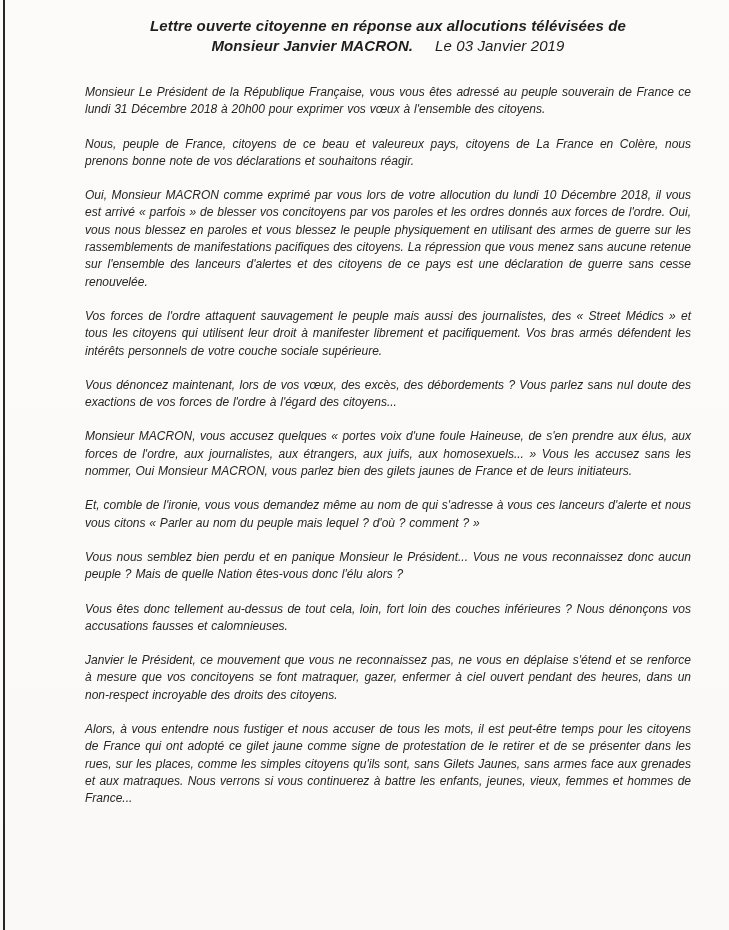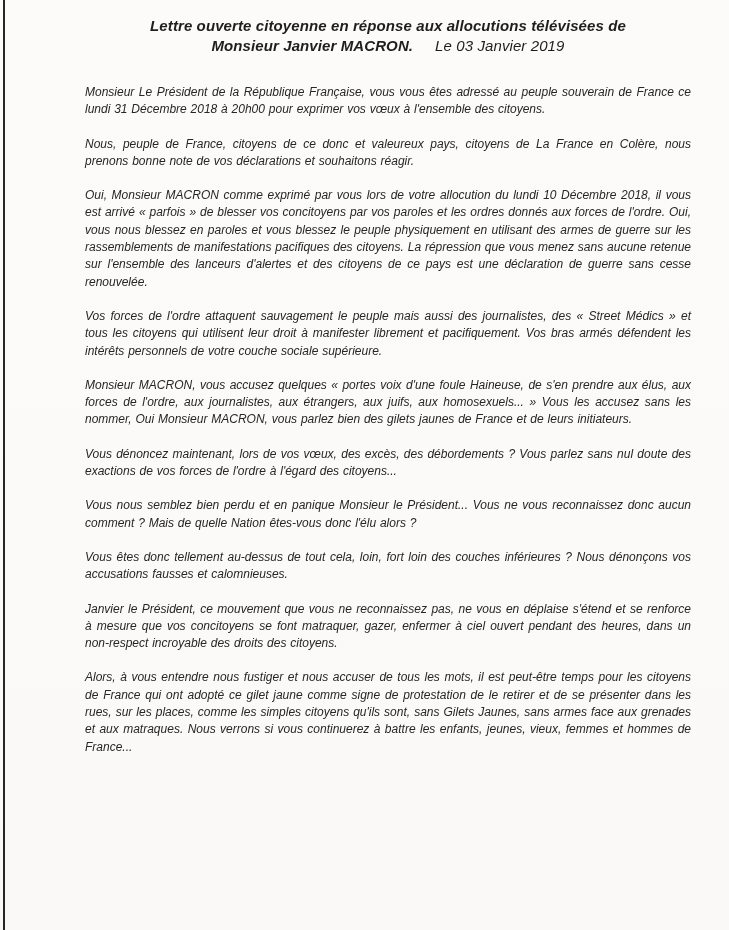--- a/index.html
+++ b/index.html
@@ -69,25 +69,26 @@
   <div class="scan-edge"></div>
   <div class="content">
 
     <h1 class="title">
       <span>Lettre ouverte citoyenne en réponse aux allocutions télévisées de</span><br>
       <span>Monsieur Janvier MACRON.</span><span class="title-date">Le 03 Janvier 2019</span>
     </h1>
 
     <div class="body-text">
       <p>Monsieur Le Président de la République Française, vous vous êtes adressé au peuple souverain de France ce lundi 31 Décembre 2018 à 20h00 pour exprimer vos vœux à l'ensemble des citoyens.</p>
-      <p>Nous, peuple de France, citoyens de ce donc et valeureux pays, citoyens de La France en Colère, nous prenons bonne note de vos déclarations et souhaitons réagir.</p>
+      <p>Nous, peuple de France, citoyens de ce beau et valeureux pays, citoyens de La France en Colère, nous prenons bonne note de vos déclarations et souhaitons réagir.</p>
       <p>Oui, Monsieur MACRON comme exprimé par vous lors de votre allocution du lundi 10 Décembre 2018, il vous est arrivé « parfois » de blesser vos concitoyens par vos paroles et les ordres donnés aux forces de l'ordre. Oui, vous nous blessez en paroles et vous blessez le peuple physiquement en utilisant des armes de guerre sur les rassemblements de manifestations pacifiques des citoyens. La répression que vous menez sans aucune retenue sur l'ensemble des lanceurs d'alertes et des citoyens de ce pays est une déclaration de guerre sans cesse renouvelée.</p>
       <p>Vos forces de l'ordre attaquent sauvagement le peuple mais aussi des journalistes, des « Street Médics » et tous les citoyens qui utilisent leur droit à manifester librement et pacifiquement. Vos bras armés défendent les intérêts personnels de votre couche sociale supérieure.</p>
+      <p>Vous dénoncez maintenant, lors de vos vœux, des excès, des débordements ? Vous parlez sans nul doute des exactions de vos forces de l'ordre à l'égard des citoyens...</p>
       <p>Monsieur MACRON, vous accusez quelques « portes voix d'une foule Haineuse, de s'en prendre aux élus, aux forces de l'ordre, aux journalistes, aux étrangers, aux juifs, aux homosexuels... » Vous les accusez sans les nommer, Oui Monsieur MACRON, vous parlez bien des gilets jaunes de France et de leurs initiateurs.</p>
-      <p>Vous dénoncez maintenant, lors de vos vœux, des excès, des débordements ? Vous parlez sans nul doute des exactions de vos forces de l'ordre à l'égard des citoyens...</p>
-      <p>Vous nous semblez bien perdu et en panique Monsieur le Président... Vous ne vous reconnaissez donc aucun comment ? Mais de quelle Nation êtes-vous donc l'élu alors ?</p>
+      <p>Et, comble de l'ironie, vous vous demandez même au nom de qui s'adresse à vous ces lanceurs d'alerte et nous vous citons « Parler au nom du peuple mais lequel ? d'où ? comment ? »</p>
+      <p>Vous nous semblez bien perdu et en panique Monsieur le Président... Vous ne vous reconnaissez donc aucun peuple ? Mais de quelle Nation êtes-vous donc l'élu alors ?</p>
       <p>Vous êtes donc tellement au-dessus de tout cela, loin, fort loin des couches inférieures ? Nous dénonçons vos accusations fausses et calomnieuses.</p>
       <p>Janvier le Président, ce mouvement que vous ne reconnaissez pas, ne vous en déplaise s'étend et se renforce à mesure que vos concitoyens se font matraquer, gazer, enfermer à ciel ouvert pendant des heures, dans un non-respect incroyable des droits des citoyens.</p>
       <p>Alors, à vous entendre nous fustiger et nous accuser de tous les mots, il est peut-être temps pour les citoyens de France qui ont adopté ce gilet jaune comme signe de protestation de le retirer et de se présenter dans les rues, sur les places, comme les simples citoyens qu'ils sont, sans Gilets Jaunes, sans armes face aux grenades et aux matraques. Nous verrons si vous continuerez à battre les enfants, jeunes, vieux, femmes et hommes de France...</p>
     </div>
 
   </div>
 </div>
 
 </body></html>

